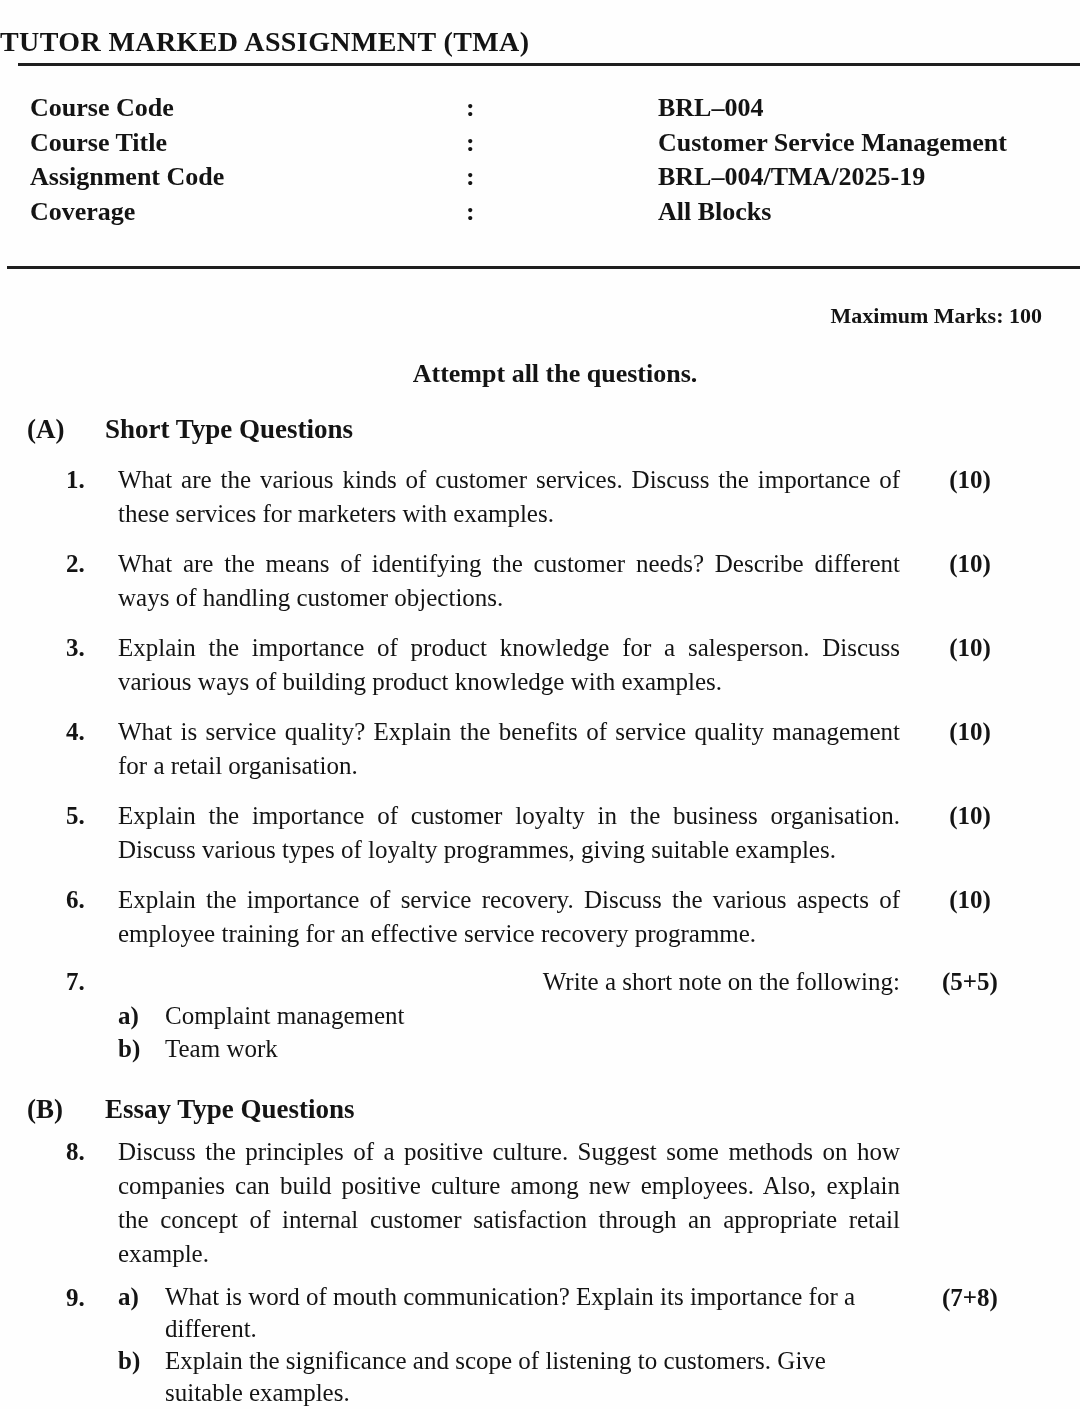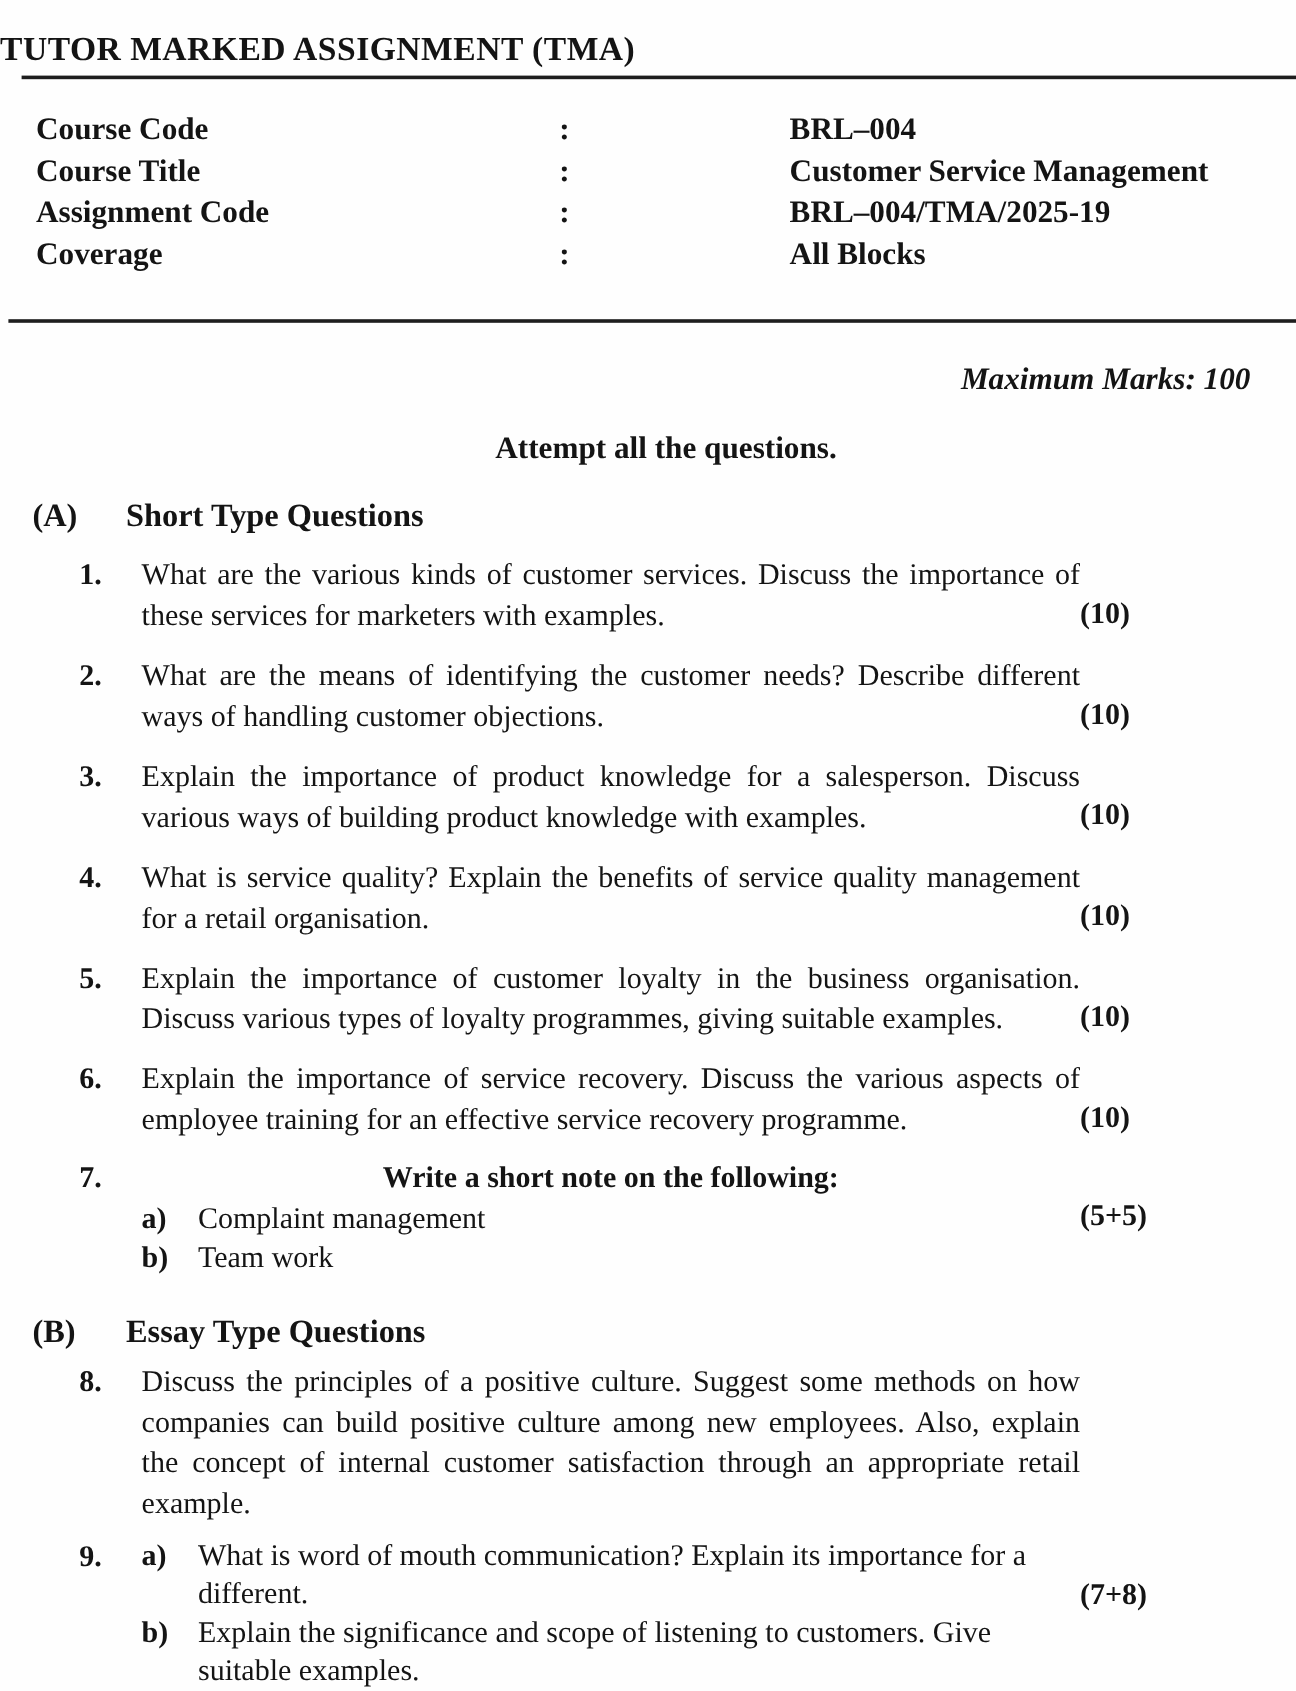--- a/index.html
+++ b/index.html
@@ -41,24 +41,23 @@
   .meta-colon { width: 148px; }
   .meta-value { flex: 1; }
   .rule-mid {
     height: 3px;
     background: #1e1e1e;
     margin: 37px 0 0 7px;
   }
   .max-marks {
     margin: 30px 38px 0 0;
     text-align: right;
-    font-size: 26px;
+    font-size: 22px;
     font-weight: 700;
     line-height: 33px;
-    font-style: italic;
   }
   .instruction {
     margin: 25px 0 0 30px;
     font-size: 26px;
     font-weight: 700;
     line-height: 33px;
     text-align: center;
   }
   .sec-head {
     display: flex;
@@ -80,27 +79,26 @@
   .q.q7 { margin-top: 14px; }
   .q.q8 { margin-top: 8px; }
   .q.q9 { margin-top: 10px; }
   .qnum {
     margin-left: 66px;
     width: 52px;
     font-weight: 700;
   }
   .qbody { width: 782px; }
   .qtext { text-align: justify; }
-  .qtext-bold { font-weight: 700; text-align: center; }
+  .qtext-bold { font-weight: 400; text-align: right; }
   .qmarks {
     flex: 1;
-    text-align: left;
+    text-align: center;
     padding-right: 40px;
     font-weight: 700;
-    margin-top: 32px;
   }
   .sub { display: flex; line-height: 33px; }
   .q9 .sub { line-height: 32px; }
   .sublabel { width: 47px; font-weight: 700; }
   .subtext { flex: 1; }
 </style>
 </head>
 <body>
 
 <div>

